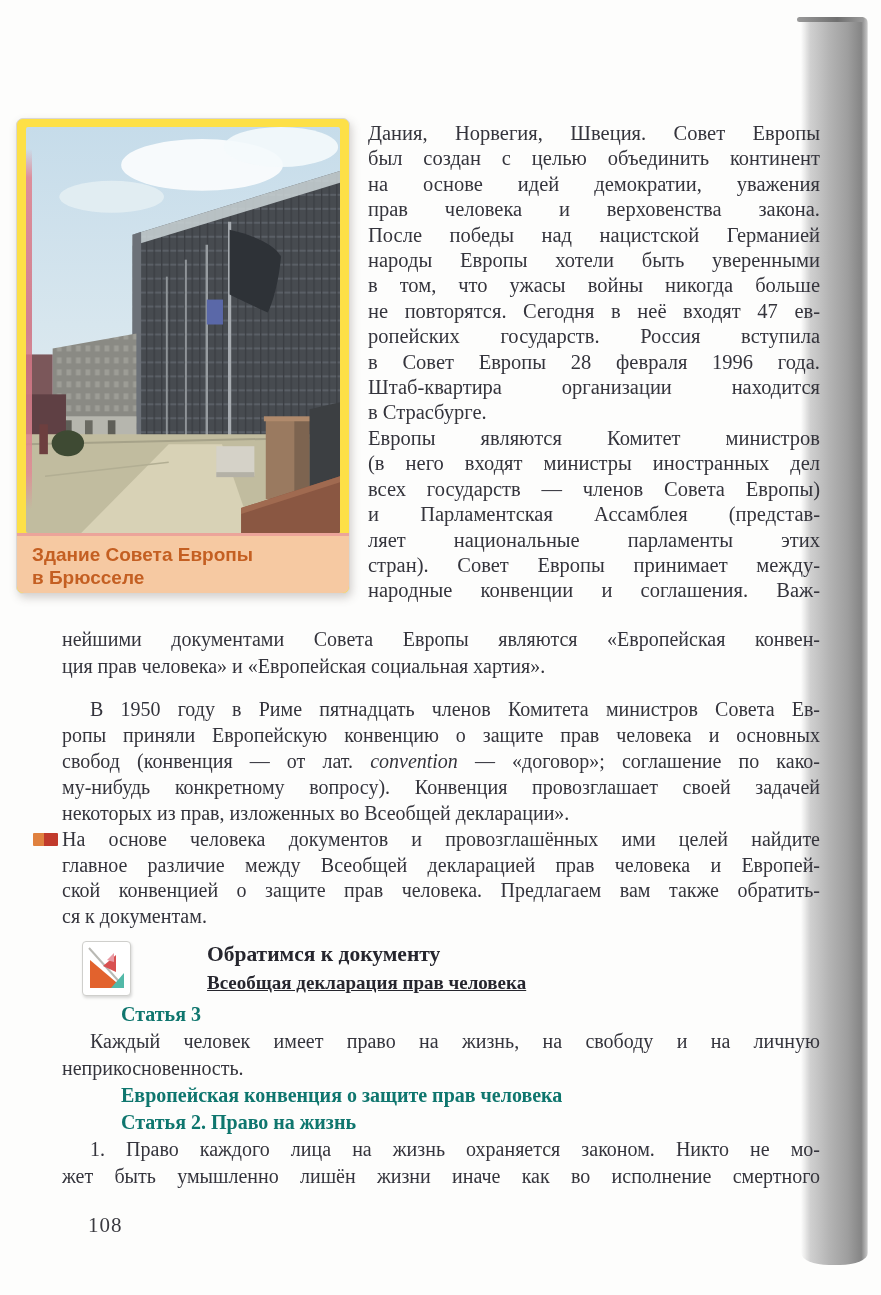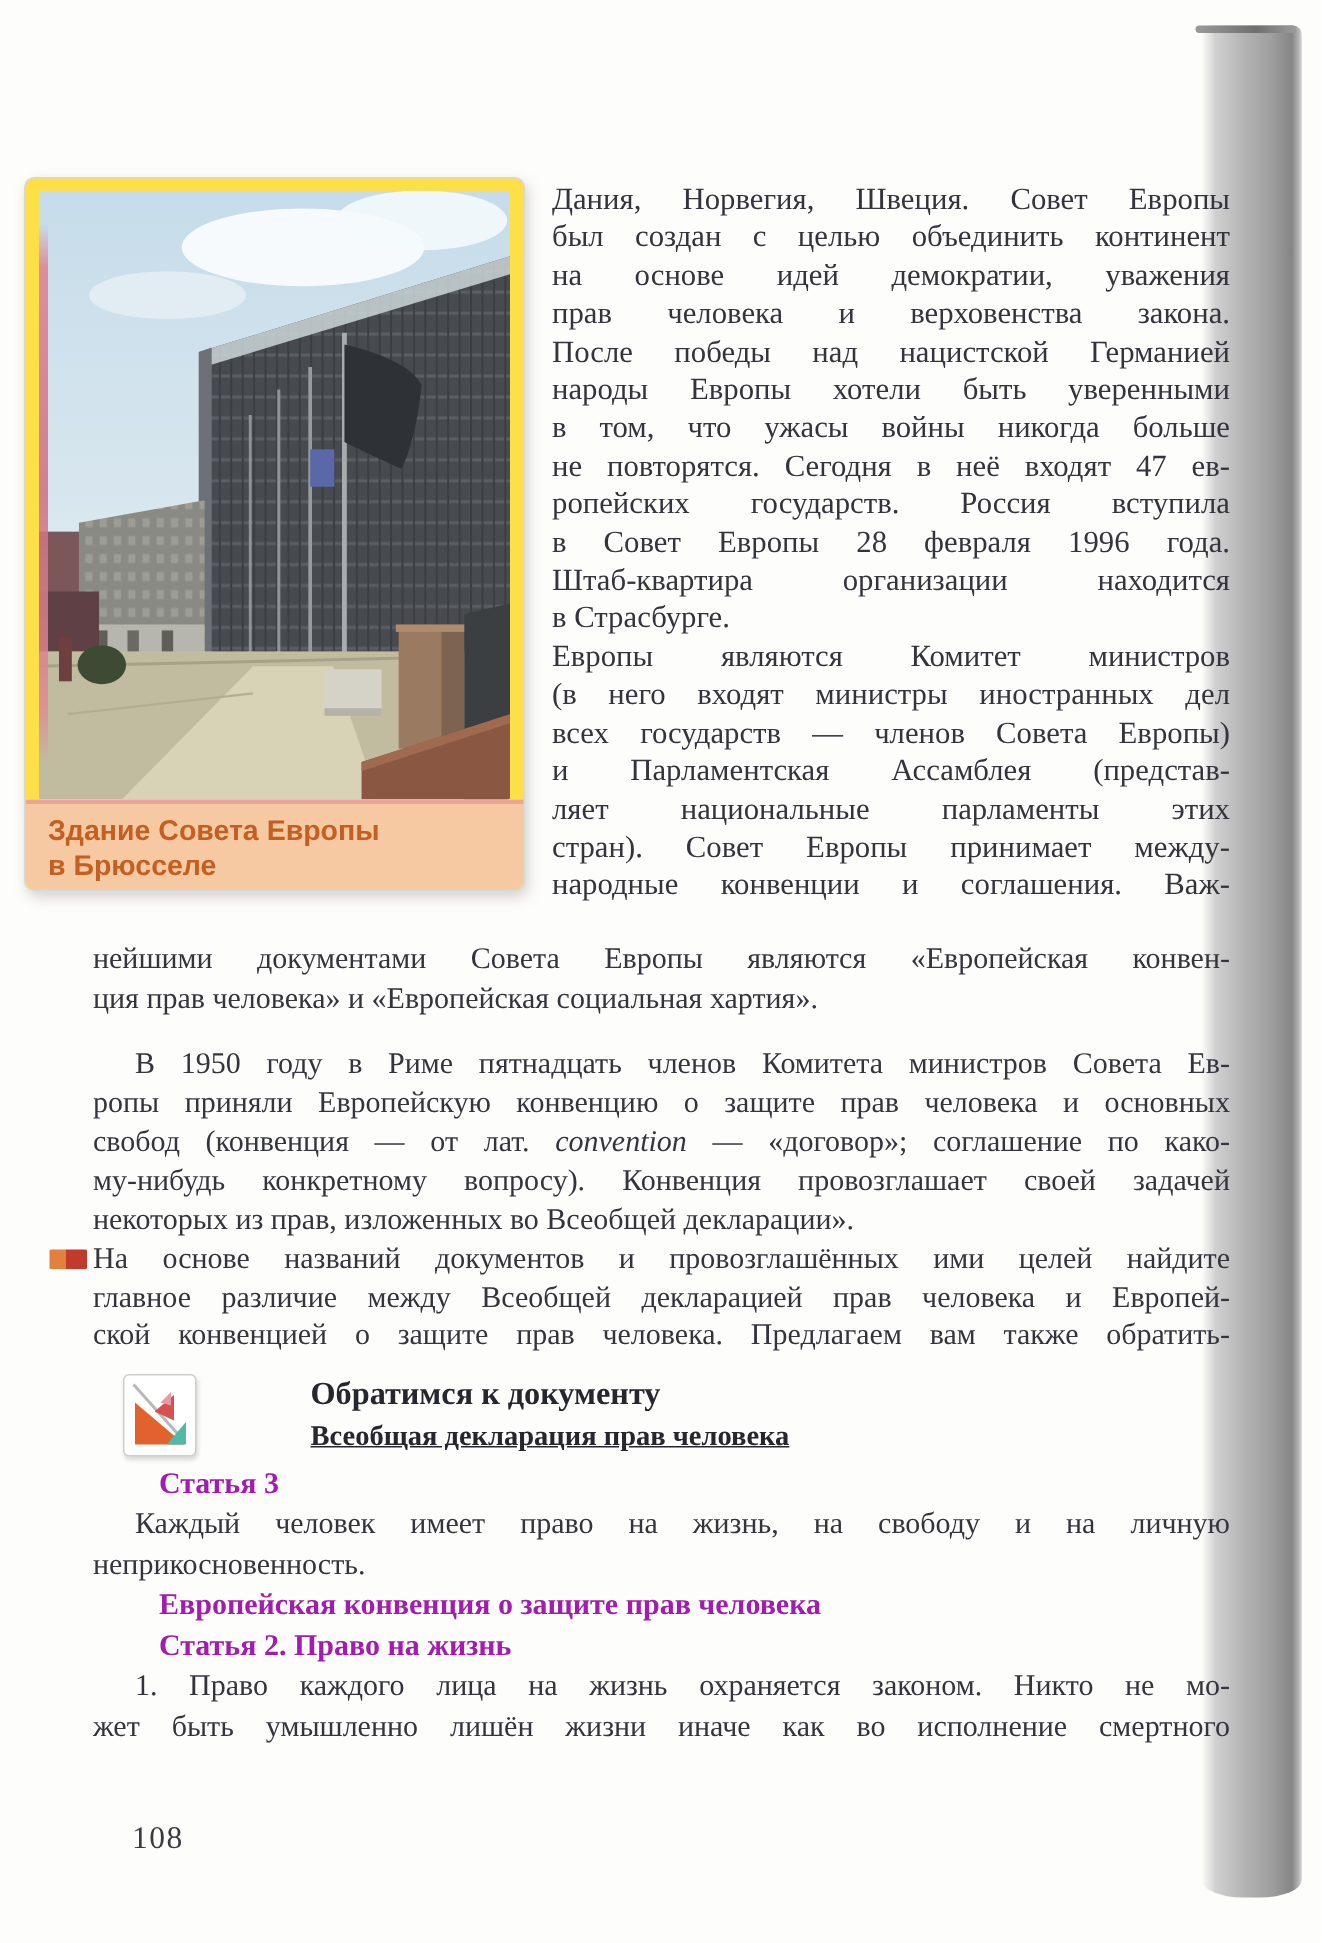--- a/index.html
+++ b/index.html
@@ -70,21 +70,21 @@
   }
   .doc-section{position:relative;margin-top:8px;padding-top:2px;}
   .doc-icon{
     position:absolute;left:20px;top:4px;width:47px;height:53px;
     background:#fff;border:1px solid #cfcfcc;border-radius:4px;
     box-shadow:1px 2px 3px rgba(0,0,0,.15);
   }
   .doc-icon svg{display:block;width:100%;height:100%;}
   .doc-heading{margin:0 0 0 145px;font-size:21.5px;line-height:30px;font-weight:bold;color:#26262e;}
   .doc-subheading{margin:0 0 4px 145px;font-size:19px;line-height:28px;font-weight:bold;color:#26262e;text-decoration:underline;}
-  .article-label{margin-left:44px;font-weight:bold;line-height:27px;color:#a21caf;}
+  .article-label{margin-left:59px;font-weight:bold;line-height:27px;color:#0f766e;}
   .article-body{line-height:27px;}
   .page-number{position:absolute;left:88px;top:1213px;font-size:21px;color:#3a3a40;letter-spacing:1px;}
   em{font-style:italic;}
 </style>
 </head>
 <body>
 
 <div class="page">
 
   <div class="book-edge"></div>
@@ -200,23 +200,24 @@
         <div class="tline indent">В 1950 году в Риме пятнадцать членов Комитета министров Совета Ев-</div>
         <div class="tline">ропы приняли Европейскую конвенцию о защите прав человека и основных</div>
         <div class="tline">свобод (конвенция — от лат. <em>convention</em> — «договор»; соглашение по како-</div>
         <div class="tline">му-нибудь конкретному вопросу). Конвенция провозглашает своей задачей</div>
         <div class="tline last">некоторых из прав, изложенных во Всеобщей декларации».</div>
       </div>
 
     <div class="task">
       <span class="task-bullet"></span>
       <div class="lines">
-          <div class="tline">На основе названий документов и провозглашённых ими целей найдите</div>
+          <div class="tline">На основе человека документов и провозглашённых ими целей найдите</div>
           <div class="tline">главное различие между Всеобщей декларацией прав человека и Европей-</div>
           <div class="tline">ской конвенцией о защите прав человека. Предлагаем вам также обратить-</div>
+          <div class="tline last">ся к документам.</div>
         </div>
     </div>
 
     <div class="doc-section">
       <div class="doc-icon">
         <svg viewBox="0 0 47 53">
           <line x1="6" y1="6" x2="40" y2="44" stroke="#b9b9b4" stroke-width="2"></line>
           <polygon points="7,46 40,46 7,18" fill="#e2622d"></polygon>
           <polygon points="20,24 33,13 33,30" fill="#d85050"></polygon>
           <polygon points="28,46 41,31 41,46" fill="#52b9a8"></polygon>

